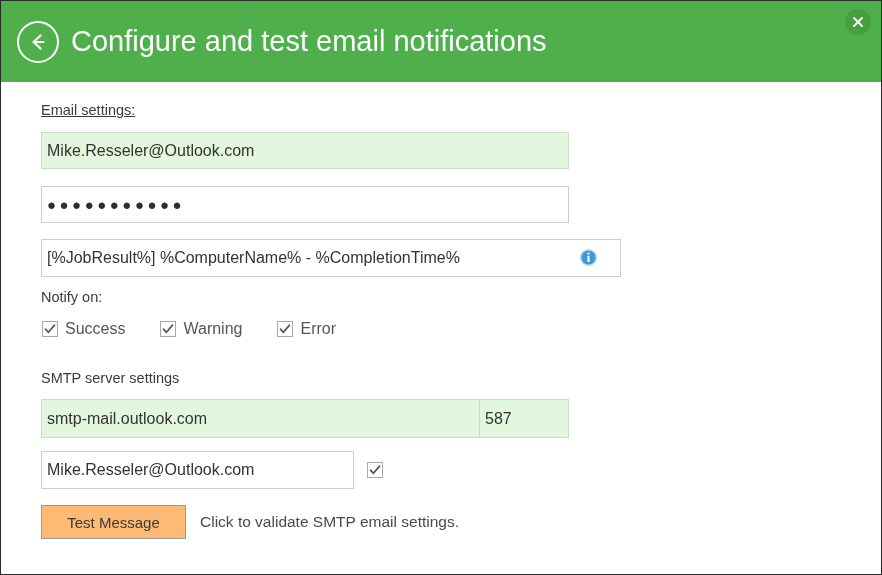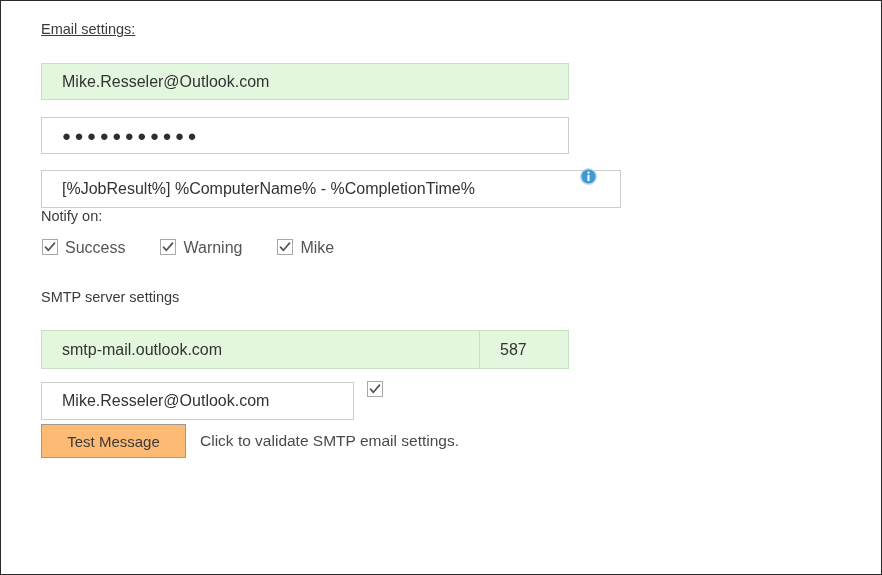--- a/index.html
+++ b/index.html
@@ -79,27 +79,26 @@
     font-size: 14.5px;
     white-space: nowrap;
   }
   .field {
     position: absolute;
     box-sizing: border-box;
     border: 1px solid #cdcdcd;
     background: #ffffff;
     display: flex;
     align-items: center;
-    padding: 0 20px;
+    padding: 0 5px;
     font-size: 16px;
     color: #333333;
     cursor: text;
     overflow: hidden;
     white-space: nowrap;
-    margin-top: 12px;
   }
   .field.valid {
     background: #e3f7de;
     border-color: #c7dfc2;
   }
   .field .val { line-height: 1; }
   .dots {
     letter-spacing: 3.5px;
     font-size: 15px;
     color: #2e2e2e;
@@ -114,20 +113,21 @@
   .info-icon svg { display: block; }
 
   
   .checkrow {
     position: absolute;
     display: flex;
     align-items: center;
   }
   .checkitem {
     display: flex;
+    align-items: center;
     cursor: pointer;
   }
   .cbox {
     width: 16px;
     height: 16px;
     flex: 0 0 16px;
     box-sizing: border-box;
     border: 1px solid #a8a8a8;
     background: #ffffff;
     display: flex;
@@ -161,20 +161,35 @@
     font-size: 15.5px;
     color: #4a4a4a;
     white-space: nowrap;
   }
 </style>
 </head>
 <body>
 
 <div class="window">
 
+  <div class="header">
+    <div class="back-btn">
+      <svg width="22" height="22" viewBox="0 0 22 22" aria-hidden="true">
+        <path d="M13.5 4.5 L6.5 11 L13.5 17.5" fill="none" stroke="#ffffff" stroke-width="2.2" stroke-linecap="round" stroke-linejoin="round"></path>
+        <line x1="6.8" y1="11" x2="16.5" y2="11" stroke="#ffffff" stroke-width="2.2" stroke-linecap="round"></line>
+      </svg>
+    </div>
+    <div class="title">Configure and test email notifications</div>
+    <div class="close-btn">
+      <svg width="14" height="14" viewBox="0 0 14 14" aria-hidden="true">
+        <line x1="3" y1="3" x2="11" y2="11" stroke="#ffffff" stroke-width="1.8" stroke-linecap="round"></line>
+        <line x1="11" y1="3" x2="3" y2="11" stroke="#ffffff" stroke-width="1.8" stroke-linecap="round"></line>
+      </svg>
+    </div>
+  </div>
 
   <div class="body">
 
     <div class="section-label" style="left:40px; top:20px;text-decoration:underline;">Email settings:</div>
 
     <div class="field valid" style="left:40px; top:50px; width:528px; height:37px;">
       <span class="val" title="Email address">Mike.Resseler@Outlook.com</span>
     </div>
 
     <div class="field" style="left:40px; top:104px; width:528px; height:37px;">
@@ -212,21 +227,21 @@
           </svg>
         </span>
         <span class="cb-label">Warning</span>
       </div>
       <div class="checkitem">
         <span class="cbox">
           <svg width="12" height="12" viewBox="0 0 12 12" aria-hidden="true">
             <path d="M1.5 6.2 L4.4 9.3 L10.5 2.1" fill="none" stroke="#555555" stroke-width="1.7" stroke-linecap="round" stroke-linejoin="round"></path>
           </svg>
         </span>
-        <span class="cb-label">Mike</span>
+        <span class="cb-label">Error</span>
       </div>
     </div>
 
     <div class="section-label" style="left:40px; top:288px;text-align:center;">SMTP server settings</div>
 
     <div class="field valid" style="left:40px; top:317px; width:500px; height:39px;">
       <span class="val" title="SMTP server">smtp-mail.outlook.com</span>
     </div>
 
     <div class="field valid" style="left:478px; top:317px; width:90px; height:39px;">

